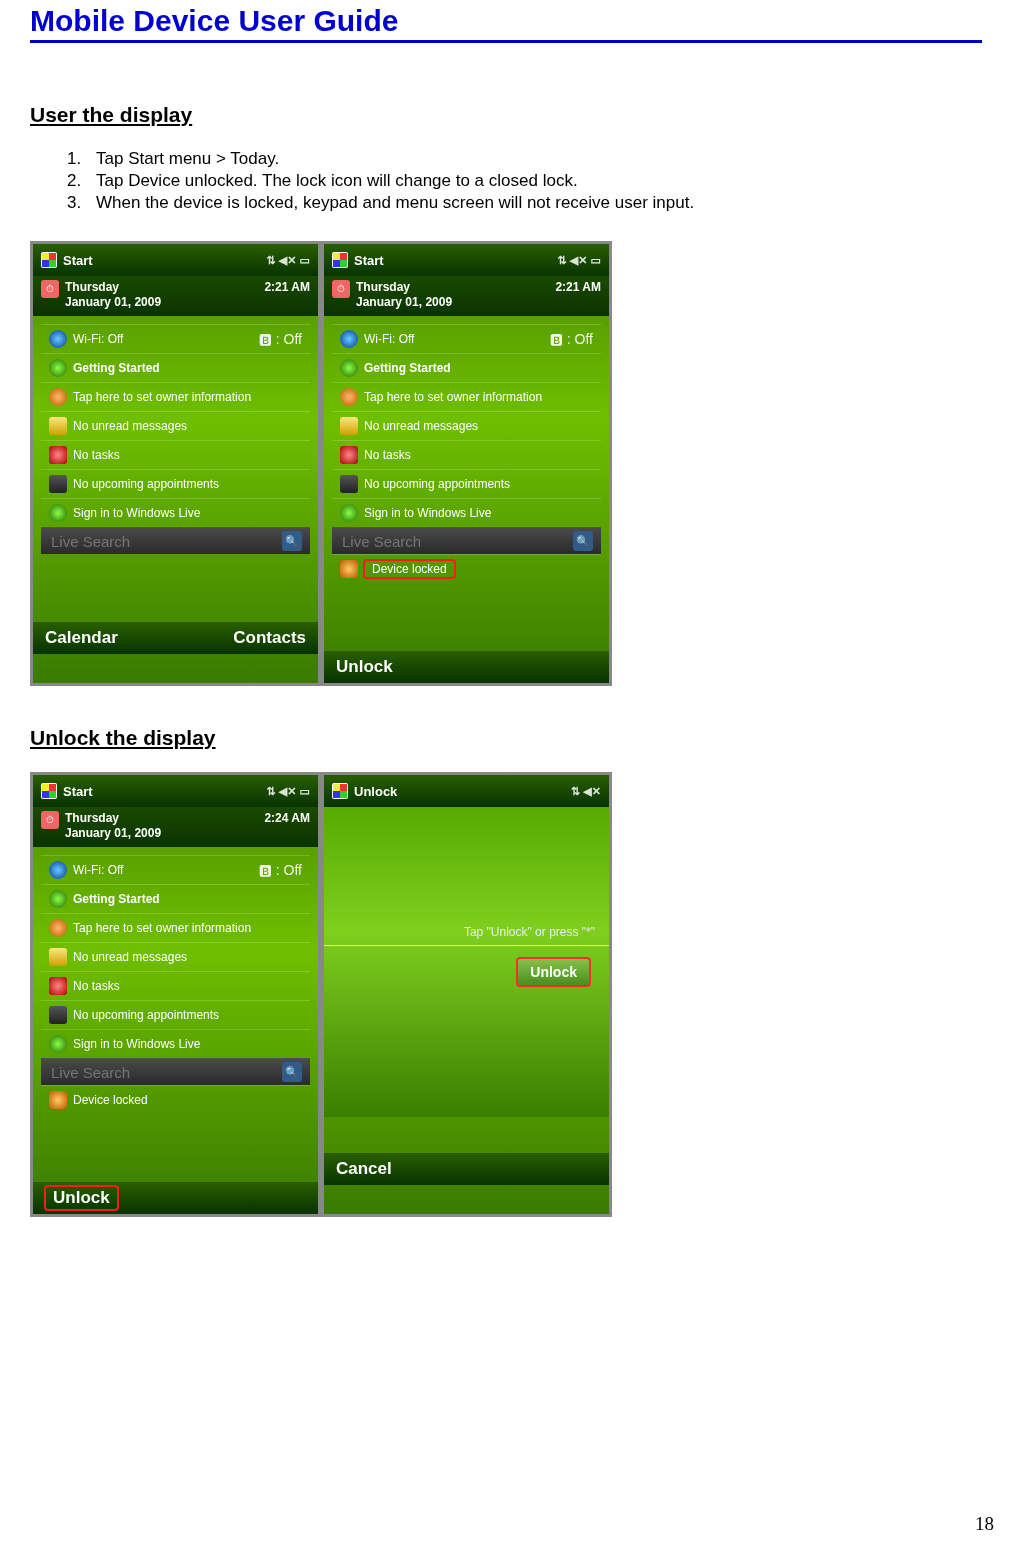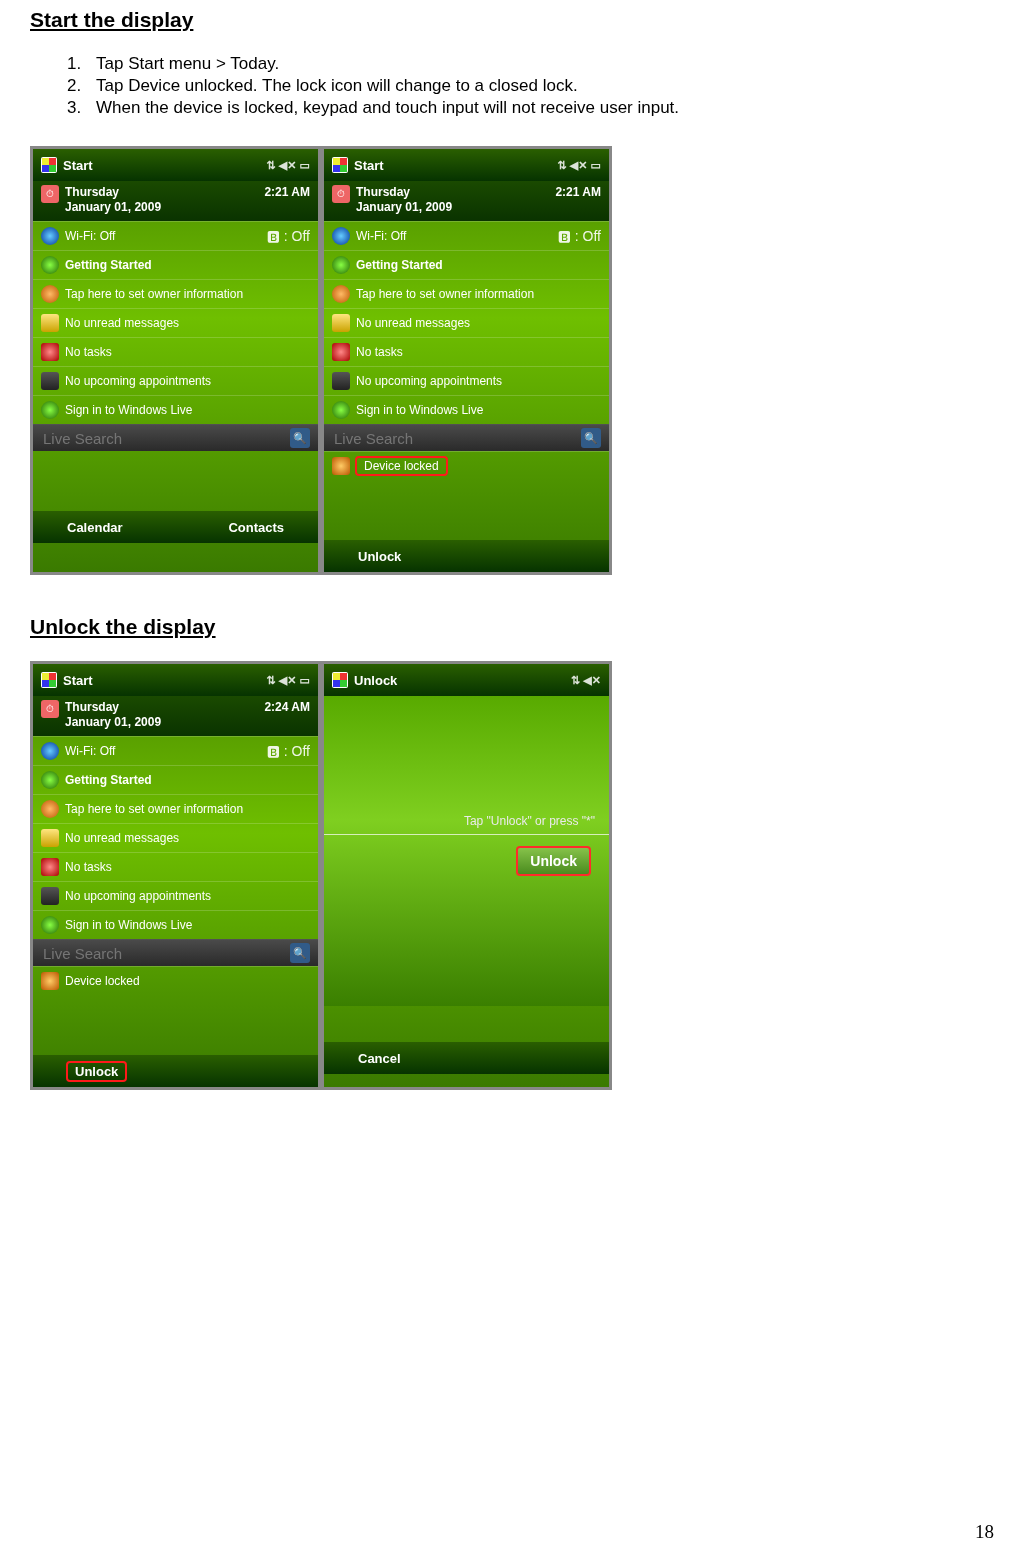--- a/index.html
+++ b/index.html
@@ -12,60 +12,61 @@
   .wm{width:285px;border:3px solid #888;background:linear-gradient(180deg,#4a8a00 0,#6fbf00 40%,#3a7a00 100%);position:relative;font-size:13px;color:#fff}
   .topbar{height:32px;background:linear-gradient(#2a5f00,#063300);display:flex;align-items:center;padding:0 8px;font-weight:bold}
   .winflag{width:16px;height:16px;background:#fff;margin-right:6px;display:inline-block;border-radius:2px;position:relative}
   .winflag::before{content:"";position:absolute;inset:1px;background:conic-gradient(#e33 0 25%,#3c3 0 50%,#33e 0 75%,#ee3 0)}
   .stat-icons{margin-left:auto;display:flex;gap:4px;align-items:center}
   .stat-icons span{opacity:.85;font-size:11px}
   .date-row{background:linear-gradient(#1a4a00,#0a3300);padding:4px 8px 6px 30px;display:flex;align-items:flex-start;font-size:12px}
   .date-row .ico{width:18px;height:18px;background:#e66;border-radius:3px;margin-left:-22px;margin-right:6px;display:inline-block;font-size:10px;text-align:center;line-height:18px;color:#fff}
   .date-txt{font-weight:bold;line-height:1.25}
   .date-row .tm{margin-left:auto;font-weight:bold}
-  .list{padding:0}
+  .list{padding:8px}
   .item{display:flex;align-items:center;height:28px;padding:0 8px;border-top:1px solid rgba(255,255,255,.18);font-size:12px}
   .item .ico{width:18px;height:18px;border-radius:50%;margin-right:6px;display:inline-block}
   .ico.blue{background:radial-gradient(#6cf,#039)}
   .ico.grn{background:radial-gradient(#8f4,#260)}
   .ico.org{background:radial-gradient(#fb6,#b50)}
   .ico.yel{background:linear-gradient(#ffe680,#caa200);border-radius:3px}
   .ico.red{background:radial-gradient(#f88,#a00);border-radius:3px}
   .ico.dk{background:linear-gradient(#555,#222);border-radius:3px}
   .ico.sq{border-radius:3px}
   .item.search{background:linear-gradient(#4a4a4a,#2a2a2a);height:26px}
   .item.search input{background:transparent;border:0;color:#ccc;font-size:15px;width:200px;outline:none}
   .srch-btn{width:20px;height:20px;background:#315b88;border-radius:3px;margin-left:auto;display:flex;align-items:center;justify-content:center;font-size:11px}
   .item.lock{height:28px}
   .item.lock .ico{border-radius:3px;background:radial-gradient(#fc6,#b50)}
   .hl-red{outline:2px solid #ff1a1a;outline-offset:-1px;border-radius:3px}
   .spacer{height:60px}
   .spacer.sm{height:36px}
-  .softbar{height:32px;background:linear-gradient(#2a5f00,#063300);display:flex;align-items:center;padding:0 34px;font-size:13px;font-weight:bold}
+  .softbar{height:32px;background:linear-gradient(#2a5f00,#063300);display:flex;align-items:center;padding:0 12px;font-size:17px;font-weight:bold}
   .softbar .r{margin-left:auto}
   .softbar .btn{padding:2px 8px}
   .unlock-body{height:310px;position:relative;background:linear-gradient(180deg,#58aa00 0,#7fcf20 40%,#3a7f00 100%)}
   .unlock-body .line{position:absolute;left:0;right:0;top:138px;height:1px;background:rgba(255,255,255,.7)}
   .unlock-body .hint{position:absolute;right:14px;top:118px;font-size:12px;color:#eaeaea}
   .unlock-body .bigbtn{position:absolute;right:18px;top:150px;background:linear-gradient(#86c24a,#4a8c1e);border:2px solid #ff2a2a;border-radius:4px;padding:5px 12px;font-weight:bold;font-size:14px}
   .pagenum{position:absolute;right:18px;bottom:16px;font-family:'Times New Roman',serif;font-size:19px;color:#000}
   .page-wrap{position:relative;min-height:1551px;width:1012px}
   .bt{font-size:14px;margin-left:auto;opacity:.9}
 </style>
 </head>
 <body>
 <div class="page-wrap">
 <div class="page">
 
-
-<div class="sec-title">Start the display</div>
+<div class="doc-title">Mobile Device User Guide</div>
+
+<div class="sec-title">User the display</div>
 <ol>
   <li>Tap Start menu &gt; Today.</li>
   <li>Tap Device unlocked. The lock icon will change to a closed lock.</li>
-  <li>When the device is locked, keypad and touch input will not receive user input.</li>
+  <li>When the device is locked, keypad and menu screen will not receive user input.</li>
 </ol>
 
 <div class="shot-row">
 
   <div class="wm">
     <div class="topbar">
       <span class="winflag"></span>
       <span>Start</span>
       <span class="stat-icons">
               <span>⇅ ◀✕ ▭</span>

